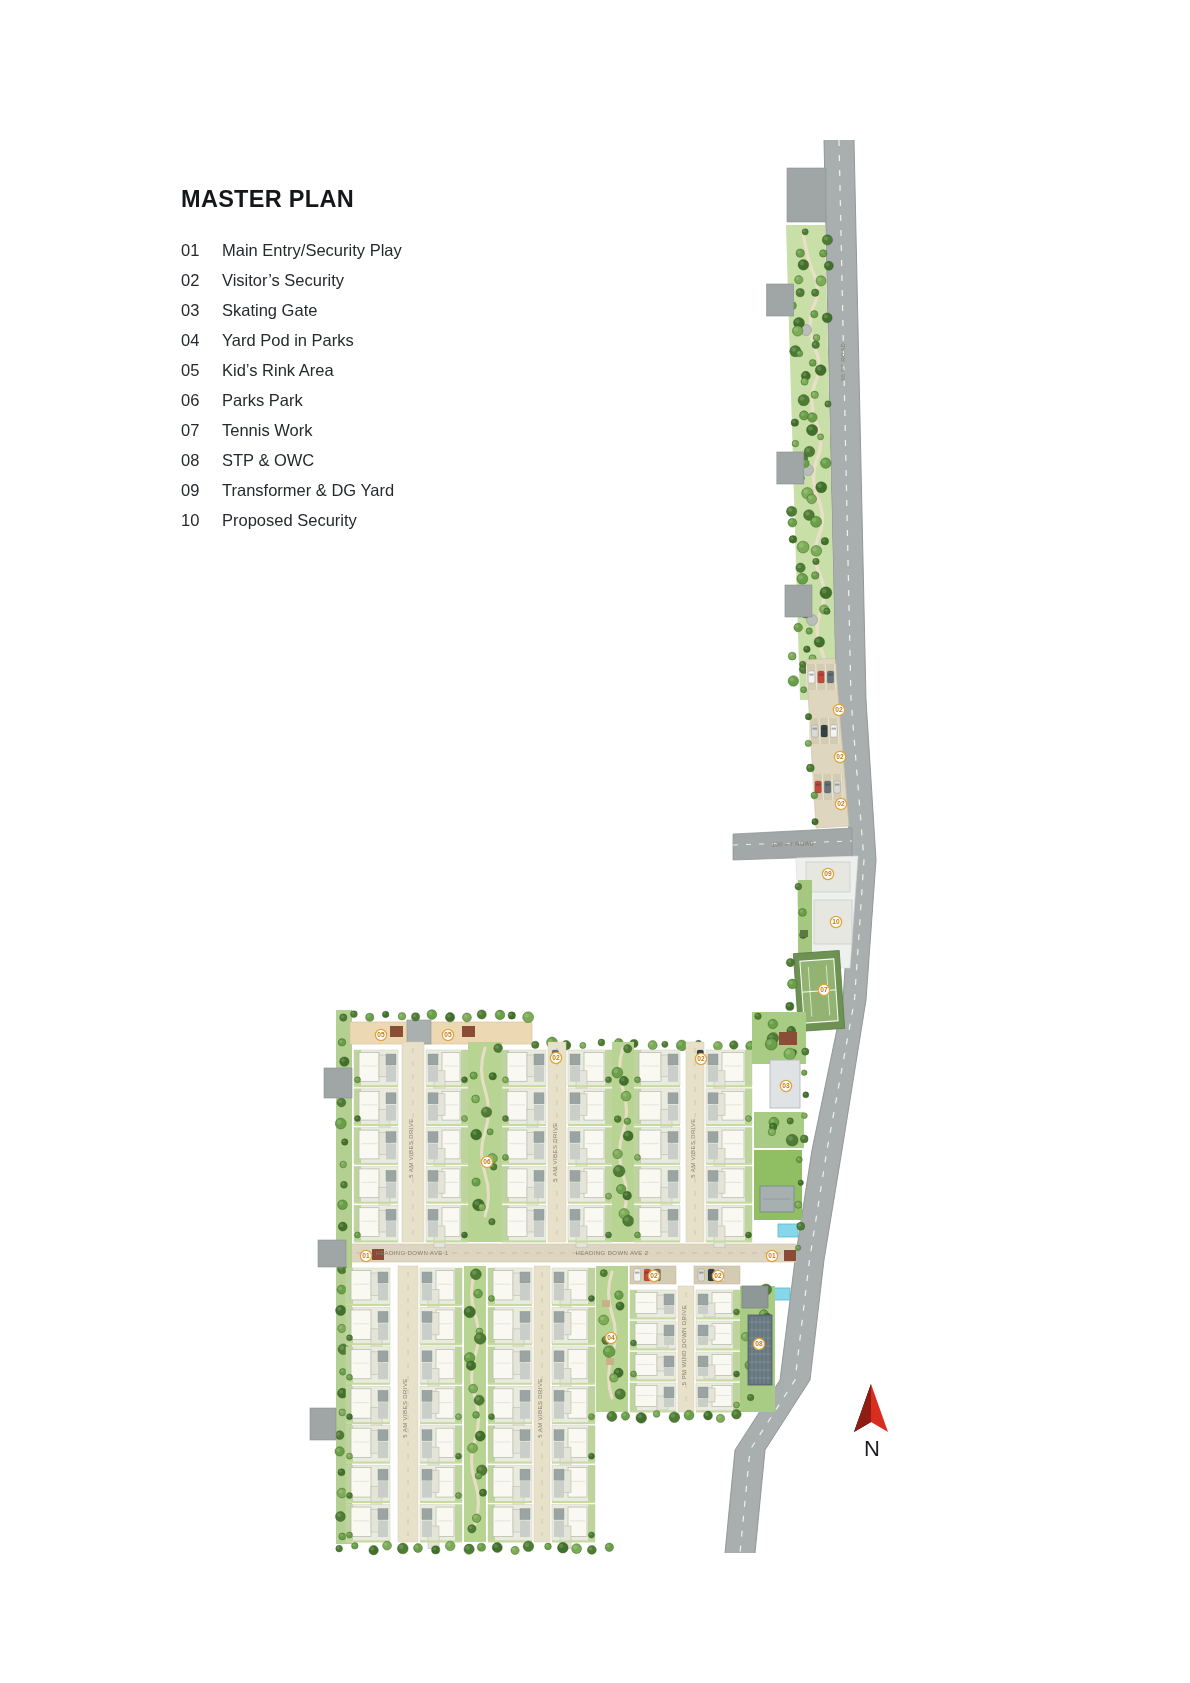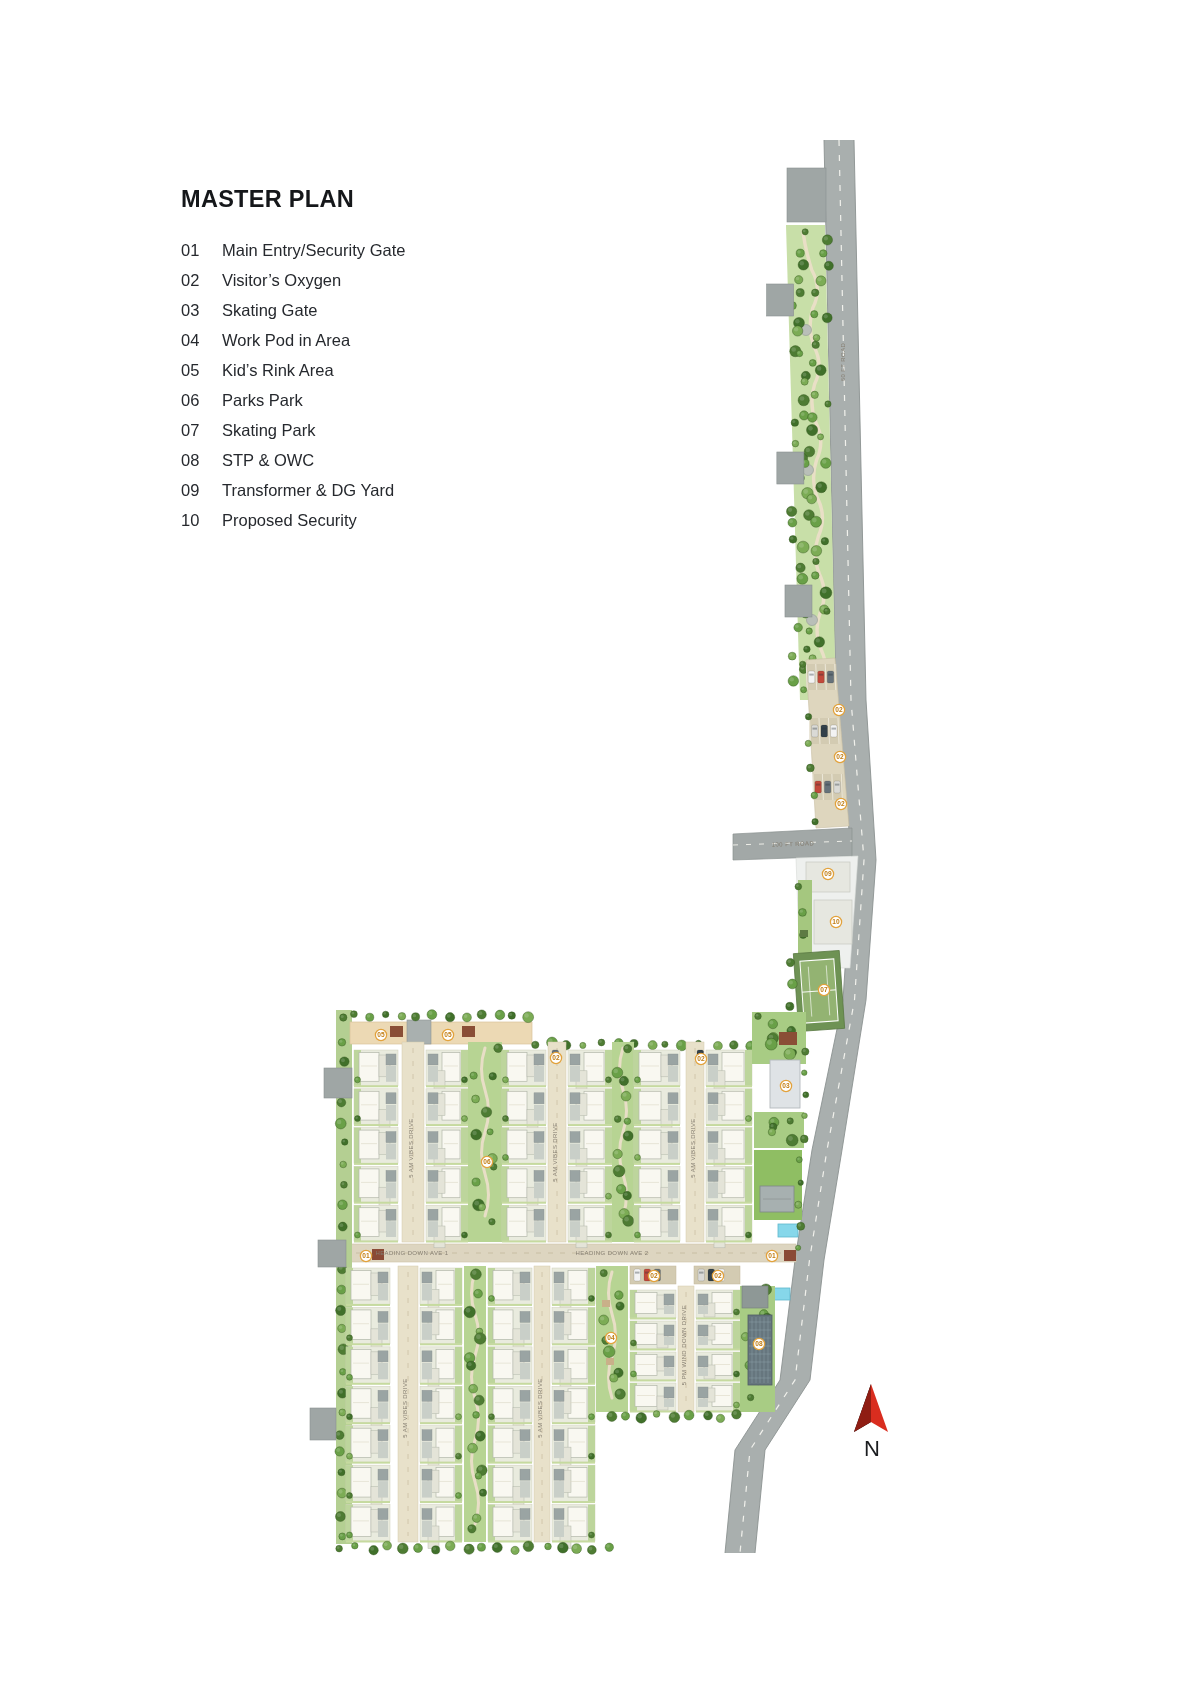--- a/index.html
+++ b/index.html
@@ -16,45 +16,45 @@
                font-size:22px;color:#1b1d20;font-weight:400;}
 </style>
 </head>
 <body>
 
 <div class="page">
   <div class="title">MASTER PLAN</div>
   <div class="legend" id="legend">
       <div class="row">
         <span class="num">01</span>
-        <span class="lbl">Main Entry/Security Gate</span>
+        <span class="lbl">Main Entry/Security Play</span>
       </div>
       <div class="row">
         <span class="num">02</span>
-        <span class="lbl">Visitor’s Oxygen</span>
+        <span class="lbl">Visitor’s Security</span>
       </div>
       <div class="row">
         <span class="num">03</span>
         <span class="lbl">Skating Gate</span>
       </div>
       <div class="row">
         <span class="num">04</span>
-        <span class="lbl">Work Pod in Area</span>
+        <span class="lbl">Yard Pod in Parks</span>
       </div>
       <div class="row">
         <span class="num">05</span>
         <span class="lbl">Kid’s Rink Area</span>
       </div>
       <div class="row">
         <span class="num">06</span>
         <span class="lbl">Parks Park</span>
       </div>
       <div class="row">
         <span class="num">07</span>
-        <span class="lbl">Skating Park</span>
+        <span class="lbl">Tennis Work</span>
       </div>
       <div class="row">
         <span class="num">08</span>
         <span class="lbl">STP &amp; OWC</span>
       </div>
       <div class="row">
         <span class="num">09</span>
         <span class="lbl">Transformer &amp; DG Yard</span>
       </div>
       <div class="row">

